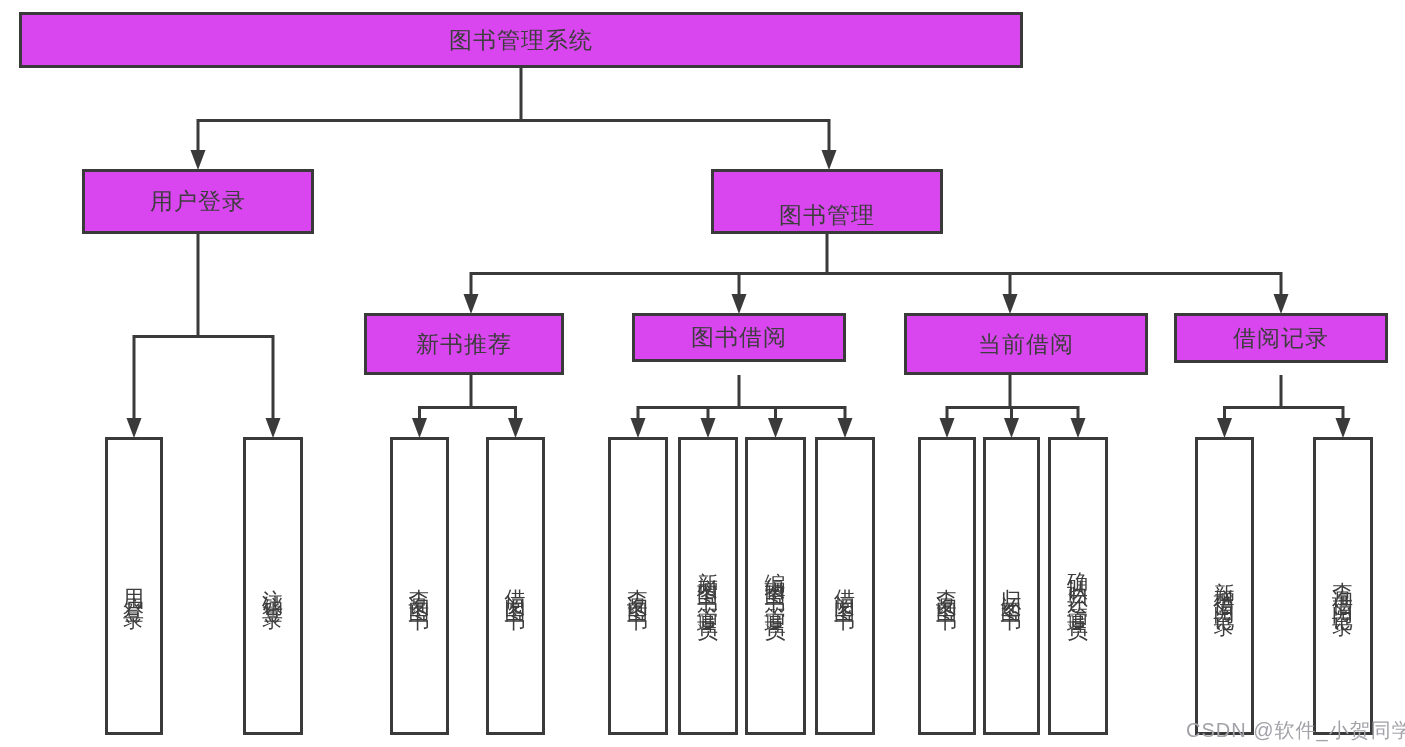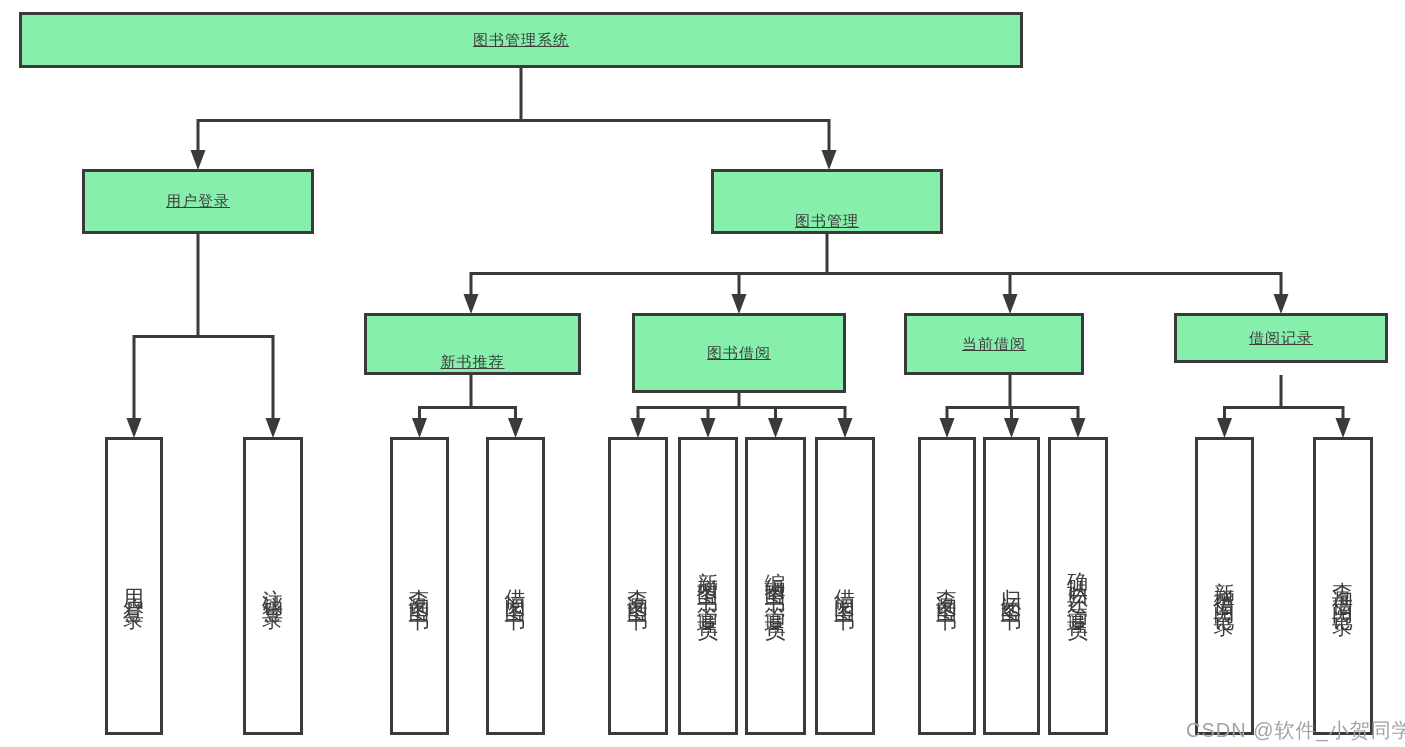--- a/index.html
+++ b/index.html
@@ -8,30 +8,29 @@
     width: 1405px;
     height: 747px;
     background: #ffffff;
     font-family: "Liberation Sans", sans-serif;
     color: #3d3d3d;
     overflow: hidden;
   }
   .box {
     position: absolute;
     box-sizing: border-box;
-    background: #86efac;
+    background: #d946ef;
     border: 3px solid #3a3a3a;
     display: flex;
     align-items: center;
     justify-content: center;
-    font-size: 15px;
+    font-size: 23px;
     letter-spacing: 1px;
     white-space: nowrap;
     z-index: 2;
-    text-decoration: underline;
   }
   .vbox {
     position: absolute;
     box-sizing: border-box;
     background: #ffffff;
     border: 3px solid #3a3a3a;
     top: 437px;
     height: 298px;
     display: flex;
     align-items: center;
@@ -120,27 +119,27 @@
     <span>图书管理系统</span>
   </div>
 
   <div class="box" style="left:82px; top:169px; width:232px; height:65px;">
     <span>用户登录</span>
   </div>
   <div class="box" style="left:711px; top:169px; width:232px; height:65px;align-items:flex-end;">
     <span>图书管理</span>
   </div>
 
-  <div class="box" style="left:364px; top:313px; width:217px; height:62px;align-items:flex-end;">
+  <div class="box" style="left:364px; top:313px; width:200px; height:62px;">
     <span>新书推荐</span>
   </div>
-  <div class="box" style="left:632px; top:313px; width:214px; height:80px;">
+  <div class="box" style="left:632px; top:313px; width:214px; height:49px;">
     <span>图书借阅</span>
   </div>
-  <div class="box" style="left:904px; top:313px; width:180px; height:62px;">
+  <div class="box" style="left:904px; top:313px; width:244px; height:62px;">
     <span>当前借阅</span>
   </div>
   <div class="box" style="left:1174px; top:313px; width:214px; height:50px;">
     <span>借阅记录</span>
   </div>
 
   <div class="vbox" style="left:105px; width:58px;">
     <span class="vtext">用户登录</span>
   </div>
   <div class="vbox" style="left:243px; width:60px;">

